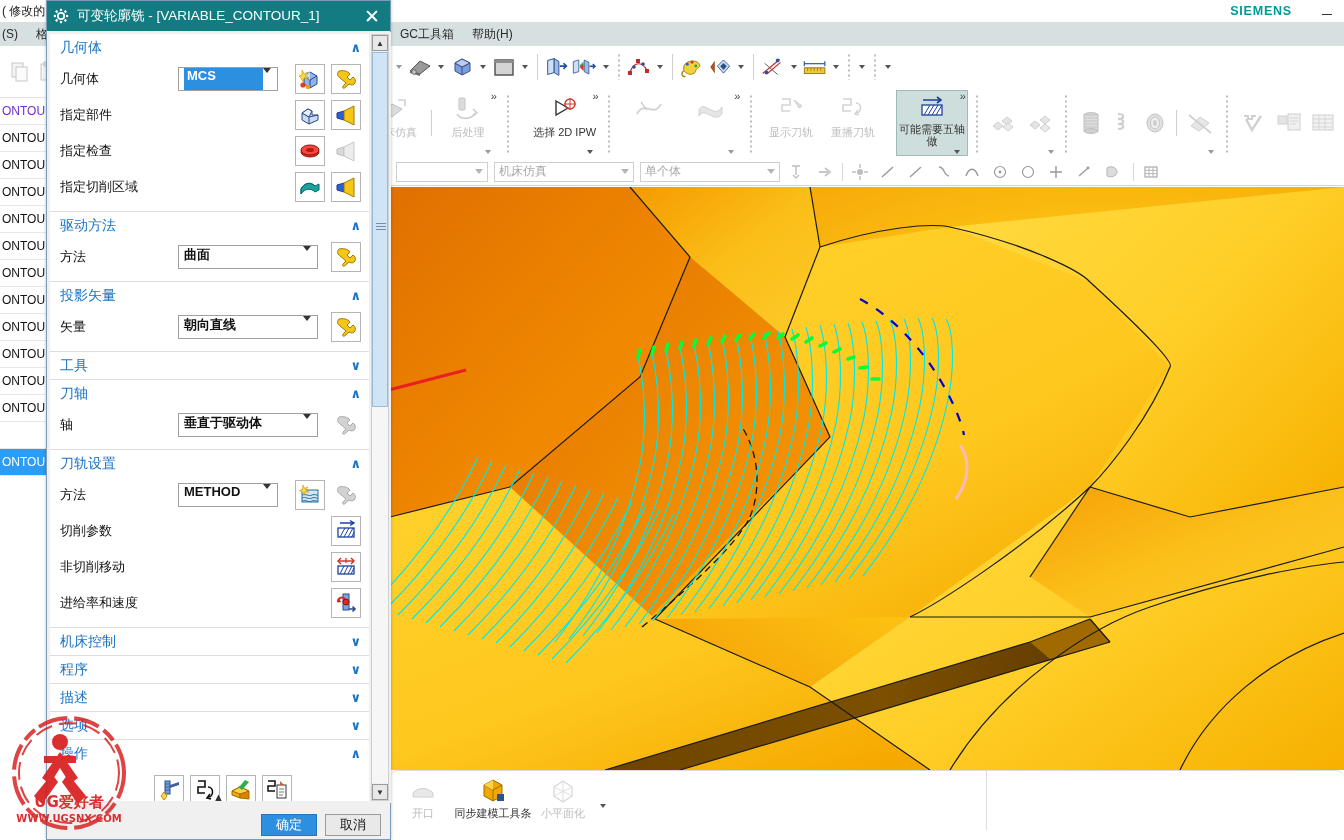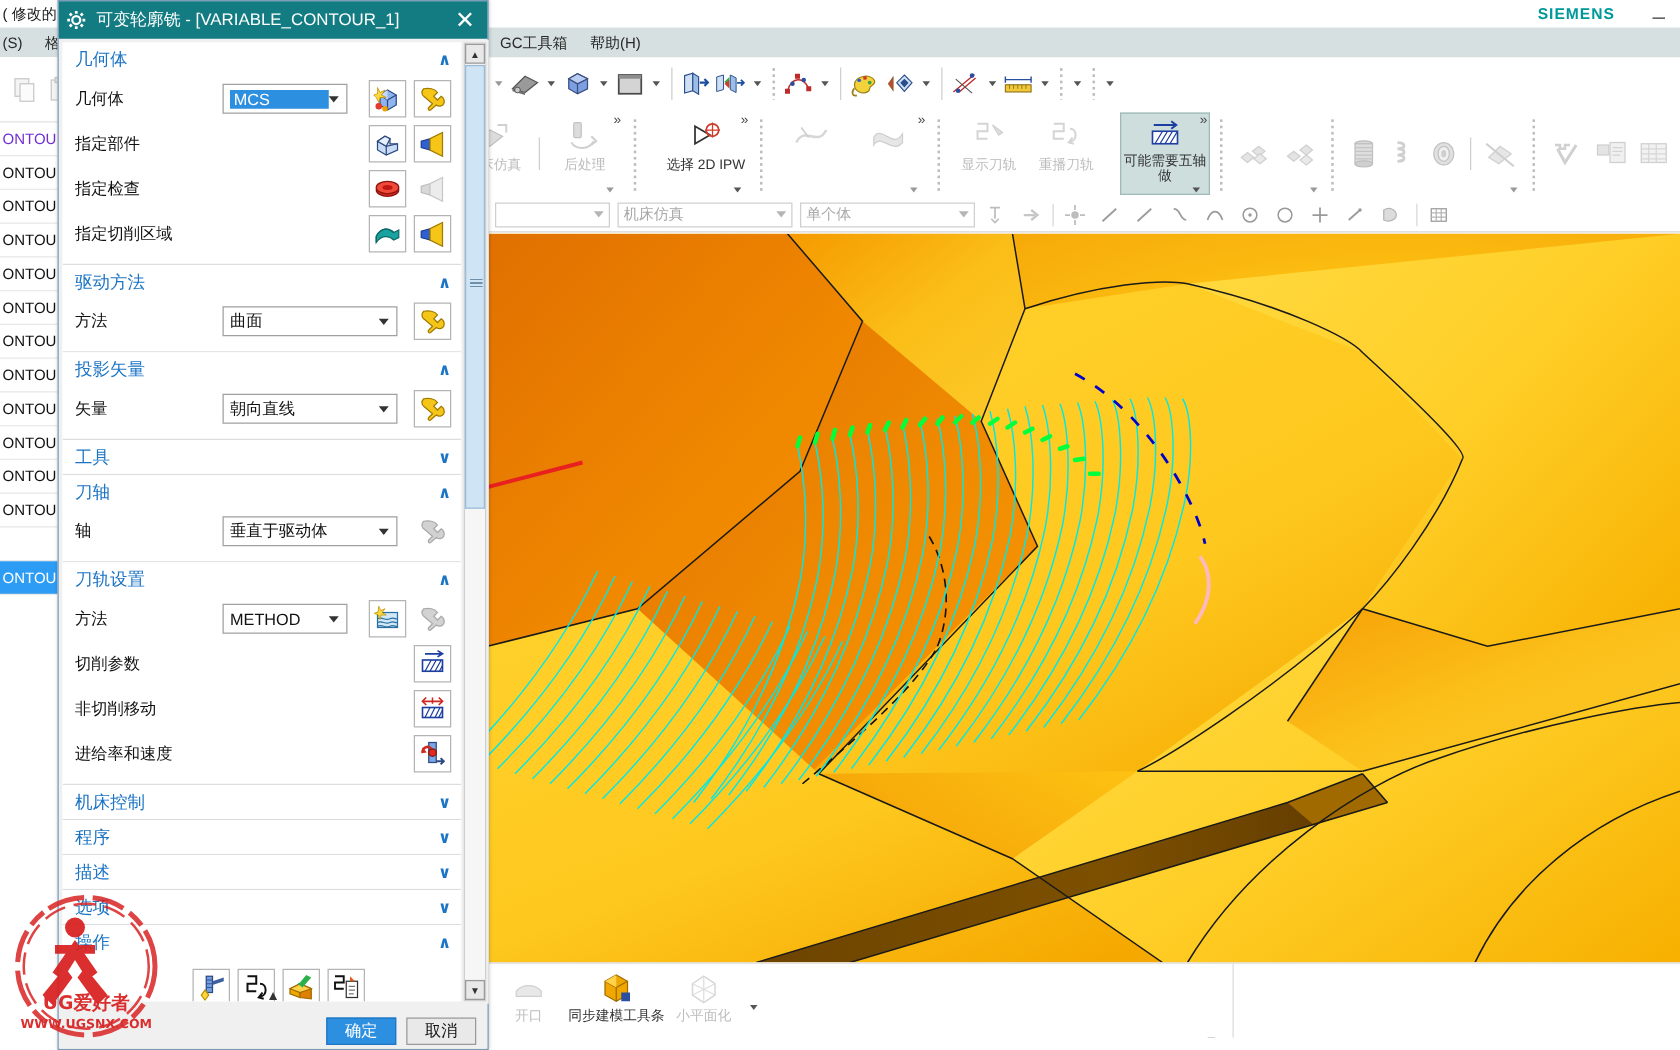--- a/index.html
+++ b/index.html
@@ -73,21 +73,21 @@
   
   .selbar { position: absolute; left: 0; top: 158px; width: 1344px; height: 28px;
             background: #fff; border-bottom: 1px solid #d6d6d6; display: flex; align-items: center; gap: 6px; }
   .selcombo { height: 20px; border: 1px solid #cfcfcf; background: #fff; color: #a9a9a9;
               display: flex; align-items: center; padding: 0 4px; font-size: 12px; justify-content: space-between; }
   .selcombo .cv { width:0;height:0;border-left:4px solid transparent;border-right:4px solid transparent;border-top:5px solid #b5b5b5; }
   .selico { width: 22px; height: 22px; display:flex;align-items:center;justify-content:center; }
 
   
   .viewport { position: absolute; left: 390px; top: 187px; width: 954px; height: 583px; overflow: hidden; background: #f8a000; }
-  .vp-bottombar { position: absolute; left: 390px; top: 770px; width: 954px; height: 70px; background: #fff; border-top: 1px solid #dcdcdc; display: flex; align-items: center; }
+  .vp-bottombar { position: absolute; left: 390px; top: 770px; width: 954px; height: 70px; background: #fff; border-top: 1px solid #dcdcdc; display: flex; align-items: center; border-radius: 8px; }
   .statusline { position: absolute; left: 390px; top: 830px; width: 954px; height: 10px; background:#fff; }
 
   
   .left-strip { position: absolute; left: 0; top: 46px; width: 390px; height: 794px; background: #fff; }
   .ls-tool { position:absolute; left:0; top:0; width:390px; height:52px; background:#fff; border-bottom:1px solid #e2e2e2; display:flex; align-items:center; }
   .ls-rows { position: absolute; left: 0; top: 52px; width: 71px; }
   .opnav-row { height: 27px; border-bottom: 1px solid #e8e8e8; display: flex; align-items: center;
                padding-left: 2px; font-size: 12px; color: #111; white-space: nowrap; overflow: hidden; }
   .opnav-row.first { color: #7030d0; }
   .opnav-row.sel { background: #2d9cf5; color: #fff; }
@@ -104,22 +104,22 @@
   .dlg-body { position: absolute; left: 1px; top: 31px; width: 343px; bottom: 36px; background: #f0f0f0; }
   .dlg-scrollarea { position: absolute; left: 2px; top: 2px; right: 22px; bottom: 2px; overflow: hidden; background: #fff; }
   .sect { background: #fff; border-bottom: 1px solid #dddddd; }
   .sect-hdr { height: 27px; display: flex; align-items: center; padding: 0 8px 0 10px;
               color: #1b74c4; font-size: 14px; background: #fff; justify-content: space-between; }
   .sect-hdr .chev { color: #1b74c4; font-size: 13px; font-weight: bold; }
   .sect-body { padding: 0 8px 6px 10px; }
   .row { display: flex; align-items: center; height: 36px; gap: 6px; }
   .row .lab { width: 112px; font-size: 13px; color: #111; }
   .row .spacer { flex: 1; }
-  .combo { height: 24px; border: 1px solid #a0a0a0; background: #fff; display: flex; align-items: center;
-           padding: 0 2px 0 5px; font-size: 13px; color: #111; justify-content: space-between; }
+  .combo { height: 24px; border: 1px solid #a0a0a0; background: #fff; display: flex; 
+           padding: 0 2px 0 5px; font-size: 13px; color: #111; justify-content: space-between; font-weight: bold; }
   .combo .cv { width:0;height:0;border-left:4px solid transparent;border-right:4px solid transparent;border-top:5px solid #333; margin-right:4px;}
   .combo.sel-blue .val { background: #2d8fe0; color: #fff; display:block; width: 100%; padding-left:3px; }
   .icobtn { width: 30px; height: 30px; border: 1px solid #b4b4b4; background: #fff;
             display: flex; align-items: center; justify-content: center; }
   .icobtn.noborder { border-color: transparent; }
 
   .dlg-vscroll { position: absolute; right: 2px; top: 2px; width: 18px; bottom: 2px; background: #f0f0f0; border:1px solid #cfcfcf; }
   .vs-btn { width: 16px; height: 16px; background: #e8e8e8; border: 1px solid #9a9a9a;
             display: flex; align-items: center; justify-content: center; font-size: 8px; color: #333; }
   .vs-track { position: absolute; left: 0; top: 17px; width: 16px; bottom: 17px; background: #f6f6f6; }

